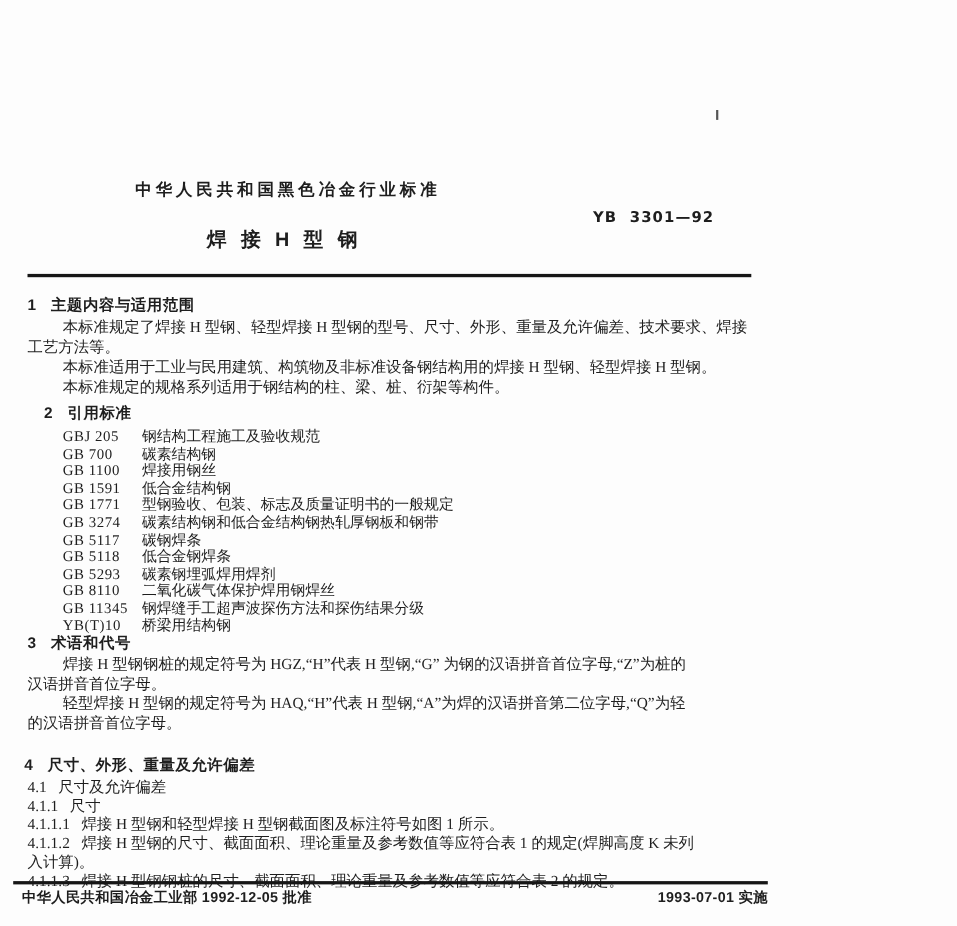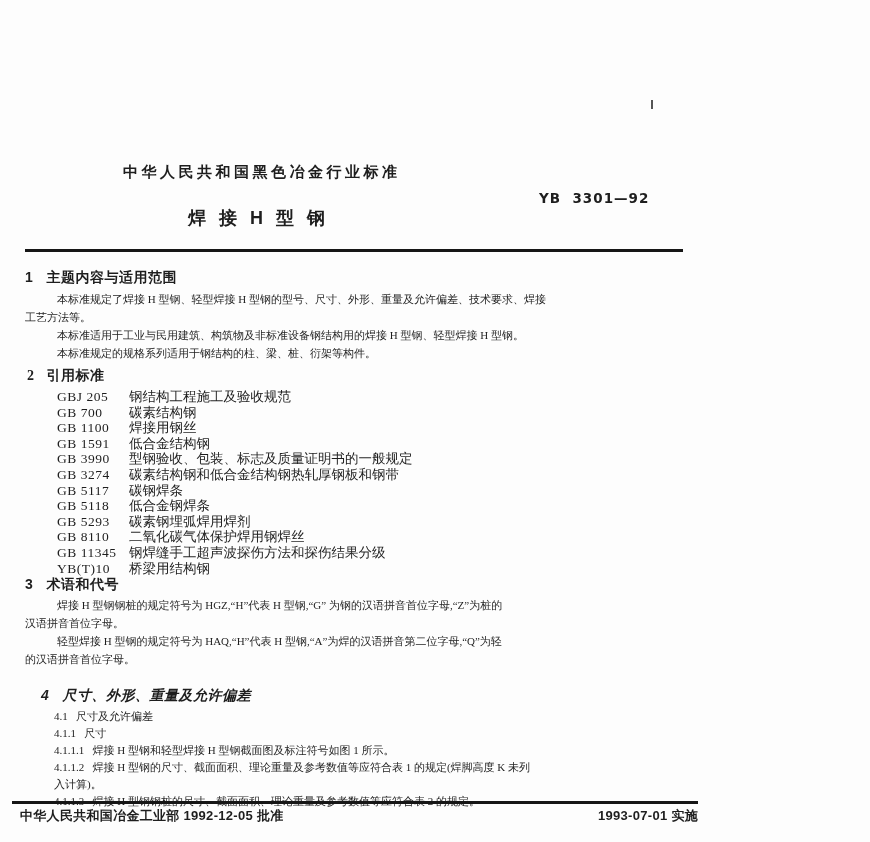--- a/index.html
+++ b/index.html
@@ -2,21 +2,21 @@
 <html><head>
 <meta charset="utf-8">
 <style>
   html,body{margin:0;padding:0;}
   body{
     width:870px;height:842px;position:relative;overflow:hidden;
     background:#fdfdfd;color:#1e1e1e;
     font-family:"Liberation Serif","DejaVu Serif",serif;
   }
   .abs{position:absolute;}
-  .ln{white-space:pre;line-height:18px;font-size:11px;}
+  .ln{white-space:pre;line-height:18px;font-size:14px;}
   .org{
     left:123px;top:163px;font-size:15px;font-weight:bold;letter-spacing:3.5px;
     font-family:"Liberation Sans","DejaVu Sans",sans-serif;white-space:pre;
   }
   .stdno{
     left:539px;top:190px;font-size:13.5px;font-weight:bold;letter-spacing:1px;
     font-family:"DejaVu Sans","Liberation Sans",sans-serif;white-space:pre;
   }
   .doctitle{
     left:188px;top:206px;font-size:18px;font-weight:bold;letter-spacing:4px;
@@ -24,27 +24,27 @@
   }
   .rule-title{left:25px;top:249px;width:658px;height:3px;background:#161616;}
   .rule-footer{left:12px;top:801px;width:686px;height:3px;background:#161616;}
   .tickmark{left:651px;top:100px;width:2px;height:9px;background:#555;}
   .sec-h{
     font-size:14px;font-weight:bold;white-space:pre;line-height:15px;
     font-family:"Liberation Sans","DejaVu Sans",sans-serif;letter-spacing:0.5px;
   }
   .s1h{left:25px;top:270px;}
   .s1b{left:25px;top:290px;}
-  .s2h{left:27px;top:368px;font-family:Liberation Serif, serif;}
+  .s2h{left:40px;top:368px;}
   .s2b{left:57px;top:389px;}
   .s3h{left:25px;top:577px;}
   .s3b{left:25px;top:596px;}
-  .s4h{left:41px;top:688px;font-style:italic;}
+  .s4h{left:22px;top:688px;}
   .s4b{left:25px;top:708px;}
-  .s4b .ln{line-height:17px;margin-left:29px;}
+  .s4b .ln{line-height:17px;}
   .indent{padding-left:32px;}
   .ref-row{white-space:pre;line-height:15.6px;font-size:13.5px;}
   .ref-code{display:inline-block;width:72px;letter-spacing:0.5px;}
   .footer{left:20px;top:807px;width:678px;display:flex;justify-content:space-between;
     font-family:"Liberation Sans","DejaVu Sans",sans-serif;}
   .footer div{font-size:13px;font-weight:bold;white-space:pre;letter-spacing:0.3px;}
 </style>
 </head>
 <body>
 
@@ -61,21 +61,21 @@
   <div class="ln indent">本标准适用于工业与民用建筑、构筑物及非标准设备钢结构用的焊接 H 型钢、轻型焊接 H 型钢。</div>
   <div class="ln indent">本标准规定的规格系列适用于钢结构的柱、梁、桩、衍架等构件。</div>
 </div>
 
 <div class="abs sec-h s2h">2   引用标准</div>
 <div class="abs s2b">
   <div class="ref-row"><span class="ref-code">GBJ 205</span><span>钢结构工程施工及验收规范</span></div>
   <div class="ref-row"><span class="ref-code">GB 700</span><span>碳素结构钢</span></div>
   <div class="ref-row"><span class="ref-code">GB 1100</span><span>焊接用钢丝</span></div>
   <div class="ref-row"><span class="ref-code">GB 1591</span><span>低合金结构钢</span></div>
-  <div class="ref-row"><span class="ref-code">GB 3990</span><span>型钢验收、包装、标志及质量证明书的一般规定</span></div>
+  <div class="ref-row"><span class="ref-code">GB 1771</span><span>型钢验收、包装、标志及质量证明书的一般规定</span></div>
   <div class="ref-row"><span class="ref-code">GB 3274</span><span>碳素结构钢和低合金结构钢热轧厚钢板和钢带</span></div>
   <div class="ref-row"><span class="ref-code">GB 5117</span><span>碳钢焊条</span></div>
   <div class="ref-row"><span class="ref-code">GB 5118</span><span>低合金钢焊条</span></div>
   <div class="ref-row"><span class="ref-code">GB 5293</span><span>碳素钢埋弧焊用焊剂</span></div>
   <div class="ref-row"><span class="ref-code">GB 8110</span><span>二氧化碳气体保护焊用钢焊丝</span></div>
   <div class="ref-row"><span class="ref-code">GB 11345</span><span>钢焊缝手工超声波探伤方法和探伤结果分级</span></div>
   <div class="ref-row"><span class="ref-code">YB(T)10</span><span>桥梁用结构钢</span></div>
 </div>
 
 <div class="abs sec-h s3h">3   术语和代号</div>

